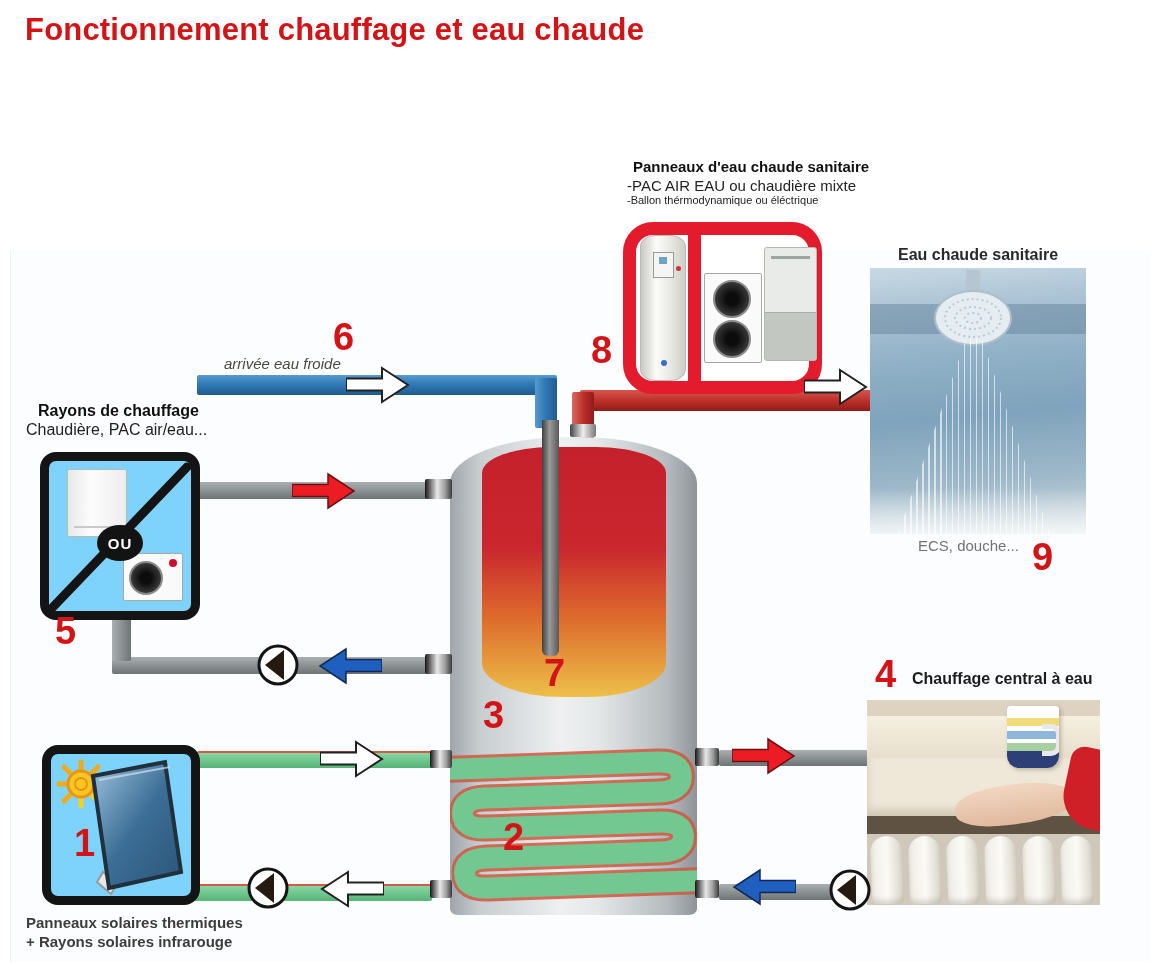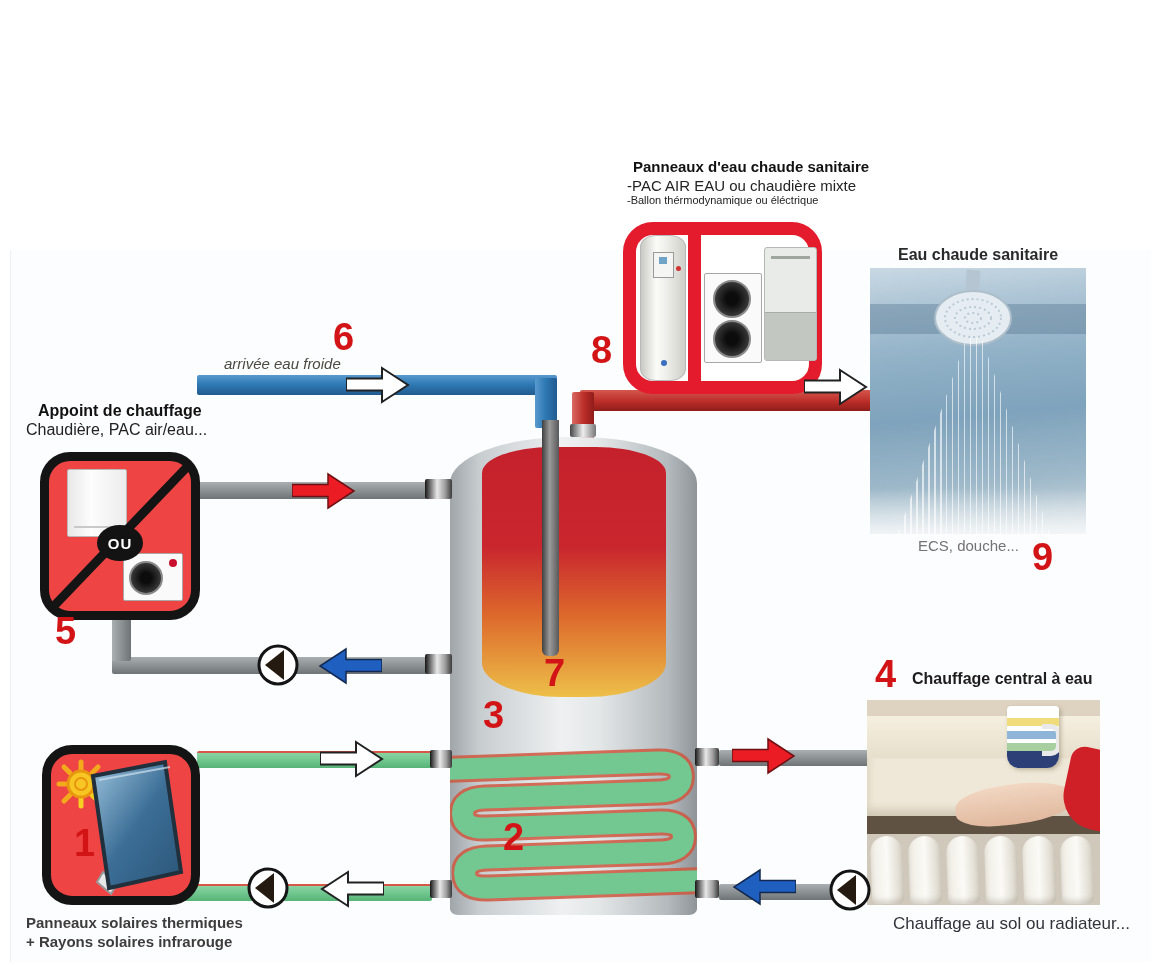--- a/index.html
+++ b/index.html
@@ -36,21 +36,21 @@
         border-radius:118px 118px 8px 8px / 46px 46px 6px 6px;}
   .tank-hot{position:absolute;left:32px;top:10px;width:184px;height:250px;
         background:linear-gradient(#c5212c 0%,#c9262e 40%,#dd6a2c 68%,#edbf49 100%);
         border-radius:70px 70px 80px 80px / 26px 26px 34px 34px;}
   .coil{position:absolute;left:0;top:310px;width:247px;height:158px;transform:rotate(-2deg);}
   .dip-tube{left:542px;top:420px;width:17px;height:236px;z-index:5;
         background:linear-gradient(90deg,#3f3f3f,#9a9a9a 45%,#585858);border-radius:0 0 6px 6px;}
   .collar{left:570px;top:424px;width:26px;height:13px;z-index:3;
         background:linear-gradient(90deg,#444,#eee 50%,#777);border-radius:2px;}
   
-  .blackbox{border:9px solid #141414;border-radius:30px;background:#ef4444;z-index:2;box-sizing:border-box;}
+  .blackbox{border:9px solid #141414;border-radius:16px;background:#7dd3fc;z-index:2;box-sizing:border-box;}
   .ou-badge{position:absolute;left:48px;top:64px;width:46px;height:36px;background:#131313;border-radius:50%;
         color:#fff;font-weight:bold;font-size:15px;display:flex;align-items:center;justify-content:center;z-index:3;letter-spacing:1px;}
   .boiler{position:absolute;left:18px;top:8px;width:58px;height:66px;background:linear-gradient(90deg,#e8e8e8,#fdfdfd 40%,#ececec);
         border:1px solid #b9b9b9;border-radius:2px;}
   .boiler::after{content:"";position:absolute;left:6px;bottom:8px;right:6px;height:2px;background:#c9c9c9;}
   .odu{position:absolute;background:#fafafa;border:1px solid #a8a8a8;border-radius:2px;}
   .fan{position:absolute;border-radius:50%;border:2px solid #8a8a8a;
         background:radial-gradient(circle,#0c0c0c 25%,#2e2e2e 60%,#575757 100%);}
   .dot{position:absolute;border-radius:50%;}
   
@@ -86,20 +86,21 @@
   .mug::after{content:"";position:absolute;right:-2px;top:18px;width:14px;height:22px;border:5px solid #e9e9ea;border-left:none;border-radius:0 10px 10px 0;}
   .hand{position:absolute;left:88px;top:84px;width:122px;height:40px;background:linear-gradient(#f2d7c2,#e0b89e);
         border-radius:45% 50% 50% 40%;transform:rotate(-7deg);z-index:3;}
   .sleeve{position:absolute;left:198px;top:48px;width:46px;height:80px;background:#cf2028;border-radius:14px 0 0 34px;transform:rotate(12deg);z-index:3;}
 </style>
 </head>
 <body>
 
 <div class="stage">
 
+  <div class="abs page-title lbl">Fonctionnement chauffage et eau chaude</div>
   <div class="abs diagram-bg"></div>
 
   <div class="abs lbl b" style="left:633px;top:158px;font-size:15px;color:#111;">Panneaux d'eau chaude sanitaire</div>
   <div class="abs lbl" style="left:627px;top:177px;font-size:15px;color:#232323;text-align:right;">-PAC AIR EAU ou chaudière mixte</div>
   <div class="abs lbl" style="left:627px;top:194px;font-size:11px;color:#232323;">-Ballon thérmodynamique ou éléctrique</div>
 
   <div class="abs pipe blue" style="left:197px;top:375px;width:360px;height:20px;"></div>
   <div class="abs pipe bluev" style="left:535px;top:378px;width:22px;height:50px;"></div>
   <div class="abs pipe red" style="left:580px;top:390px;width:292px;height:21px;"></div>
   <div class="abs pipe redv" style="left:572px;top:392px;width:22px;height:48px;"></div>
@@ -209,21 +210,21 @@
       <ellipse cx="103" cy="50" rx="18" ry="11" fill="none" stroke="#b9c9d3" stroke-width="2" stroke-dasharray="2 3"></ellipse>
       <ellipse cx="103" cy="50" rx="8" ry="5" fill="none" stroke="#b9c9d3" stroke-width="2" stroke-dasharray="2 3"></ellipse>
     </svg>
     <div class="spray"></div>
     <div class="mist"></div>
   </div>
   <div class="abs lbl" style="left:918px;top:537px;font-size:15px;color:#737373;">ECS, douche...</div>
 
   <div class="abs lbl" style="left:224px;top:355px;font-size:15px;font-style:italic;color:#4a4a40;text-align:right;">arrivée eau froide</div>
 
-  <div class="abs lbl b" style="left:38px;top:402px;font-size:16px;color:#111;">Appoint de chauffage</div>
+  <div class="abs lbl b" style="left:38px;top:402px;font-size:16px;color:#111;">Rayons de chauffage</div>
   <div class="abs lbl" style="left:26px;top:421px;font-size:16px;color:#222;">Chaudière, PAC air/eau...</div>
   <div class="abs blackbox" style="left:40px;top:452px;width:160px;height:168px;">
     <div class="boiler"></div>
     <div class="odu" style="left:74px;top:92px;width:58px;height:46px;">
       <div class="fan" style="left:5px;top:7px;width:30px;height:30px;"></div>
       <div class="dot" style="right:5px;top:5px;width:8px;height:8px;background:#c8102e;"></div>
     </div>
     <svg style="position:absolute;left:0;top:0;" width="142" height="150">
       <line x1="4" y1="146" x2="138" y2="6" stroke="#141414" stroke-width="9" stroke-linecap="round"></line>
     </svg>
@@ -270,21 +271,20 @@
       <div class="lobe"></div>
       <div class="lobe"></div>
       <div class="lobe"></div>
       <div class="lobe"></div>
       <div class="lobe"></div>
     </div>
     <div class="mug"></div>
     <div class="hand"></div>
     <div class="sleeve"></div>
   </div>
-  <div class="abs lbl" style="left:893px;top:914px;font-size:17px;color:#33333b;">Chauffage au sol ou radiateur...</div>
 
   <div class="abs marker" style="left:74px;top:824px;">1</div>
   <div class="abs marker" style="left:503px;top:818px;">2</div>
   <div class="abs marker" style="left:483px;top:696px;">3</div>
   <div class="abs marker" style="left:875px;top:655px;">4</div>
   <div class="abs marker" style="left:55px;top:612px;">5</div>
   <div class="abs marker" style="left:333px;top:318px;">6</div>
   <div class="abs marker" style="left:544px;top:654px;">7</div>
   <div class="abs marker" style="left:591px;top:331px;">8</div>
   <div class="abs marker" style="left:1032px;top:538px;">9</div>

